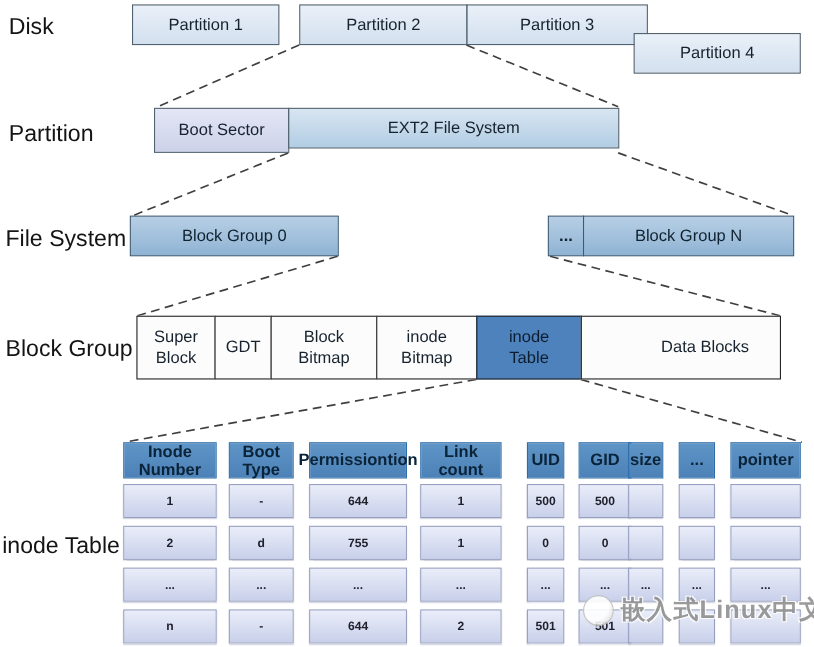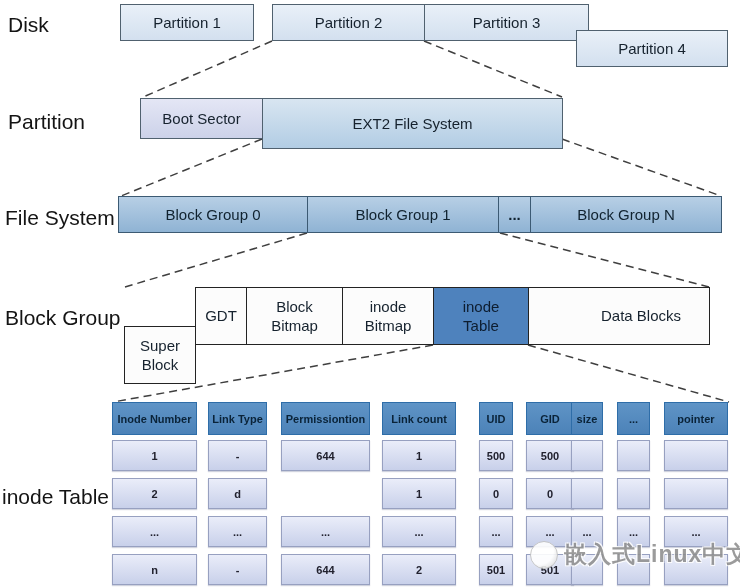--- a/index.html
+++ b/index.html
@@ -23,21 +23,21 @@
   
   .bgroup{border:1.5px solid #3c5a73;background:linear-gradient(#b7cfe5,#8fb3d4);color:#10222f;}
   
   .gcell{border:1.6px solid #232323;background:#fcfcfc;line-height:1.3;white-space:pre-line;}
   .gcell.hl{background:#4e82bd;color:#0d1d30;}
   
   .hcell{
     position:absolute;box-sizing:border-box;z-index:1;
     display:flex;align-items:center;justify-content:center;text-align:center;
     border:1.5px solid #2e6da8;background:linear-gradient(#5f94c6,#4c82b8);
-    font-size:11px;font-weight:bold;color:#0a2338;
+    font-size:15px;font-weight:bold;color:#0a2338;
   }
   .dcell{
     position:absolute;box-sizing:border-box;z-index:1;
     display:flex;align-items:center;justify-content:center;text-align:center;
     border:1.4px solid #97a0c0;background:linear-gradient(#eaedf9,#c8d0ea);
     font-size:11px;font-weight:bold;color:#21212e;
     box-shadow:0 1px 1px rgba(120,130,160,.35);
   }
   
   .c0{left:112px;width:85px;} .c1{left:208px;width:59px;} .c2{left:281px;width:89px;}
@@ -77,64 +77,64 @@
   </svg>
 
   <div class="lbl" style="left:8px;top:13px;">Disk</div>
   <div class="box part" style="left:120px;top:4px;width:134px;height:37px;">Partition 1</div>
   <div class="box part" style="left:272px;top:4px;width:153px;height:37px;">Partition 2</div>
   <div class="box part" style="left:424px;top:4px;width:165px;height:37px;">Partition 3</div>
   <div class="box part" style="left:576px;top:4px;width:152px;height:37px;margin-top:26px;">Partition 4</div>
 
   <div class="lbl" style="left:8px;top:110px;text-align:center;">Partition</div>
   <div class="box boot" style="left:140px;top:98px;width:123px;height:41px;">Boot Sector</div>
-  <div class="box ext2" style="left:262px;top:98px;width:301px;height:51px;">EXT2 File System</div>
+  <div class="box ext2" style="left:262px;top:98px;width:301px;height:37px;">EXT2 File System</div>
 
   <div class="lbl" style="left:5px;top:206px;text-align:center;">File System</div>
   <div class="box bgroup" style="left:118px;top:196px;width:190px;height:37px;">Block Group 0</div>
-  <div class="box bgroup" style="left:307px;top:196px;width:192px;height:37px;">Block Group 1</div>
   <div class="box bgroup" style="left:498px;top:196px;width:33px;height:37px;font-weight:bold;">...</div>
   <div class="box bgroup" style="left:530px;top:196px;width:192px;height:37px;">Block Group N</div>
 
   <div class="lbl" style="left:5px;top:306px;">Block Group</div>
-  <div class="box gcell" style="left:124px;top:287px;width:72px;height:58px;margin-top:39px;">Super
+  <div class="box gcell" style="left:124px;top:287px;width:72px;height:58px;">Super
 Block</div>
   <div class="box gcell" style="left:195px;top:287px;width:52px;height:58px;">GDT</div>
   <div class="box gcell" style="left:246px;top:287px;width:97px;height:58px;">Block
 Bitmap</div>
   <div class="box gcell" style="left:342px;top:287px;width:92px;height:58px;">inode
 Bitmap</div>
   <div class="box gcell hl" style="left:433px;top:287px;width:96px;height:58px;">inode
 Table</div>
   <div class="box gcell" style="left:528px;top:287px;width:182px;height:58px;padding-left:44px;">Data Blocks</div>
 
   <div class="lbl" style="left:2px;top:485px;">inode Table</div>
 
   <div class="hcell c0 rH">Inode Number</div>
-  <div class="hcell c1 rH">Link Type</div>
+  <div class="hcell c1 rH">Boot Type</div>
   <div class="hcell c2 rH">Permissiontion</div>
   <div class="hcell c3 rH">Link count</div>
   <div class="hcell c4 rH">UID</div>
   <div class="hcell c5 rH">GID</div>
   <div class="hcell c6 rH">size</div>
   <div class="hcell c7 rH">...</div>
   <div class="hcell c8 rH">pointer</div>
 
   <div class="dcell c0 r0">1</div>
   <div class="dcell c1 r0">-</div>
   <div class="dcell c2 r0">644</div>
   <div class="dcell c3 r0">1</div>
   <div class="dcell c4 r0">500</div>
   <div class="dcell c5 r0">500</div>
   <div class="dcell c6 r0"></div>
   <div class="dcell c7 r0"></div>
   <div class="dcell c8 r0"></div>
 
   <div class="dcell c0 r1">2</div>
   <div class="dcell c1 r1">d</div>
+  <div class="dcell c2 r1">755</div>
   <div class="dcell c3 r1">1</div>
   <div class="dcell c4 r1">0</div>
   <div class="dcell c5 r1">0</div>
   <div class="dcell c6 r1"></div>
   <div class="dcell c7 r1"></div>
   <div class="dcell c8 r1"></div>
 
   <div class="dcell c0 r2">...</div>
   <div class="dcell c1 r2">...</div>
   <div class="dcell c2 r2">...</div>

